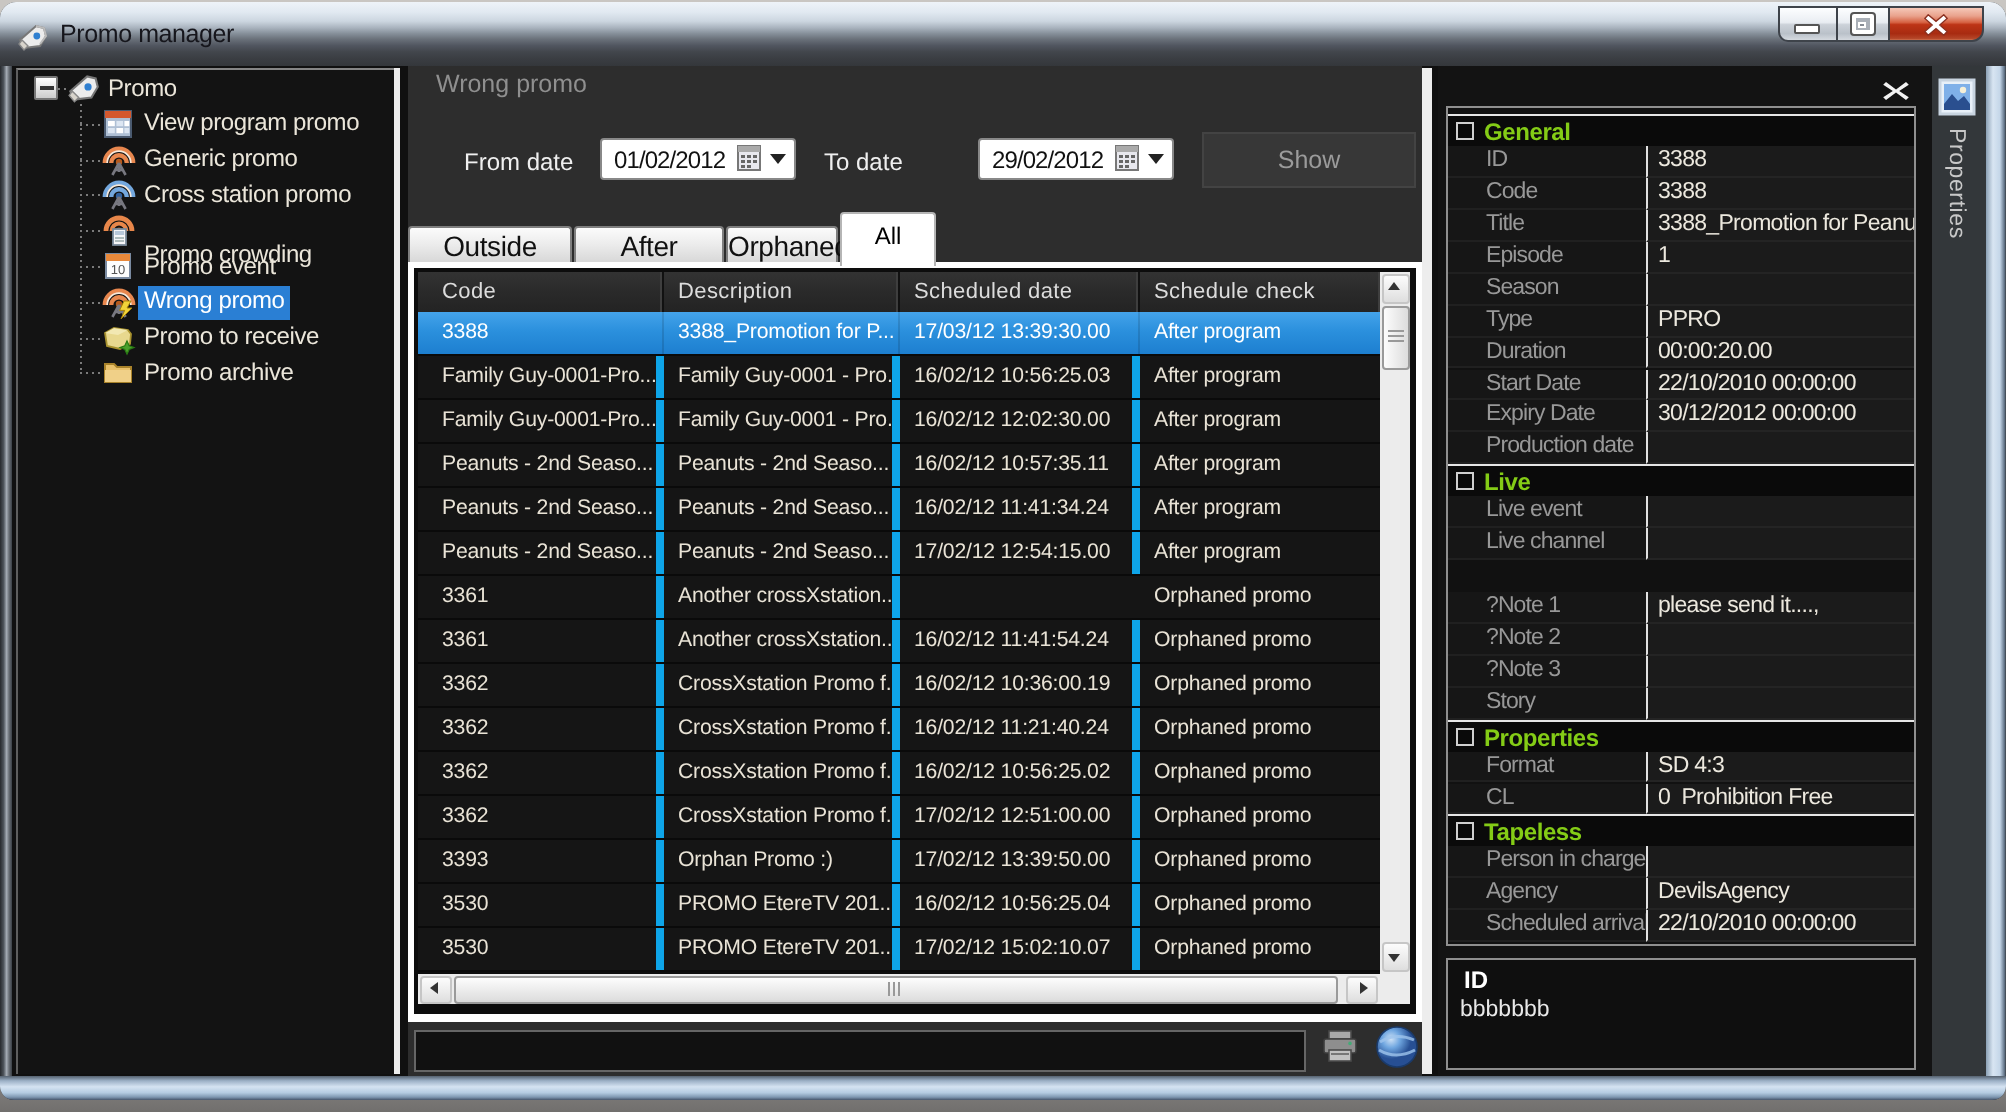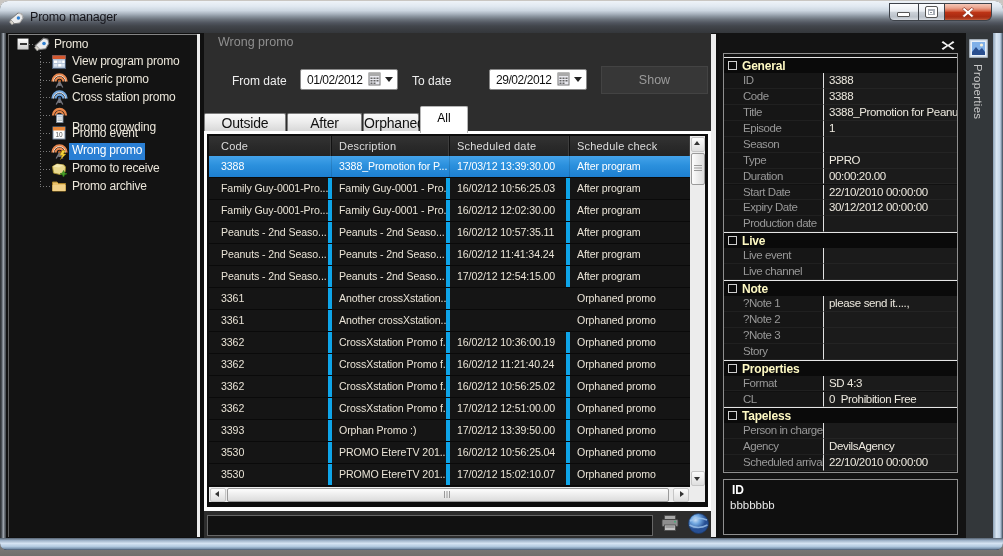--- a/index.html
+++ b/index.html
@@ -71,21 +71,21 @@
 .thumbV{position:absolute;background:linear-gradient(90deg,#fdfdfd,#ececec 50%,#dcdcdc);border:1px solid #9a9a9a;border-radius:2px;}
 .thumbH{position:absolute;background:linear-gradient(180deg,#fdfdfd,#ececec 50%,#dcdcdc);border:1px solid #9a9a9a;border-radius:2px;}
 .arr{position:absolute;width:0;height:0;}
 
 #bottombar{position:absolute;left:204px;top:511px;width:507px;height:27px;background:#2d2d2d;}
 #searchbox{position:absolute;left:206.5px;top:515px;width:446px;height:21px;background:#111;border:1px solid #666;}
 
 #rightarea{position:absolute;left:719px;top:33px;width:247px;height:505px;background:#131313;}
 #pgrid{position:absolute;left:723px;top:53px;width:235px;height:420px;background:#111;border:1px solid #8f8f8f;}
 .ph{position:absolute;left:0;width:233px;height:16px;background:#0a0a0a;border-top:1px solid #e6e6e6;}
-.ph b{position:absolute;left:18px;top:1px;font-size:12px;color:#fef9c3;letter-spacing:-0.2px;}
+.ph b{position:absolute;left:18px;top:1px;font-size:12px;color:#84cc16;letter-spacing:-0.2px;}
 .ph i{position:absolute;left:4px;top:3px;width:9px;height:9px;border:1px solid #cfcfcf;background:#0a0a0a;}
 .pr{position:absolute;left:0;width:233px;height:15.9px;}
 .pl{position:absolute;left:0;top:0;width:99px;height:15.9px;background:#161616;color:#989898;
  font-size:11.5px;line-height:15.9px;padding-left:19px;white-space:nowrap;overflow:hidden;letter-spacing:-0.45px;border-bottom:1px solid #202020;}
 .pv{position:absolute;left:99px;top:0;width:134px;height:15.9px;background:#1b1b1b;color:#ece8de;
  font-size:11.5px;line-height:15.9px;padding-left:5px;white-space:nowrap;overflow:hidden;letter-spacing:-0.35px;
  border-left:1px solid #e2e2e2;border-bottom:1px solid #242424;}
 #idbox{position:absolute;left:723px;top:479px;width:235px;height:56px;background:#0f0f0f;border:1px solid #8f8f8f;}
 
 #pstrip{position:absolute;left:966px;top:33px;width:27px;height:505px;background:#33373a;}
@@ -292,20 +292,21 @@
       <div style="left:361px;width:120px;border-right:none">After program</div>
     </div>
     <div class="trow" style="top:132px">
       <div style="left:0;width:123px;padding-left:12px">3361</div>
       <div style="left:123px;width:118px">Another crossXstation...</div>
       <div style="left:361px;width:120px;border-right:none">Orphaned promo</div>
     </div>
     <div class="trow" style="top:154px">
       <div style="left:0;width:123px;padding-left:12px">3361</div>
       <div style="left:123px;width:118px">Another crossXstation...</div>
+      <div style="left:241px;width:120px">16/02/12 11:41:54.24</div>
       <div style="left:361px;width:120px;border-right:none">Orphaned promo</div>
     </div>
     <div class="trow" style="top:176px">
       <div style="left:0;width:123px;padding-left:12px">3362</div>
       <div style="left:123px;width:118px">CrossXstation Promo f...</div>
       <div style="left:241px;width:120px">16/02/12 10:36:00.19</div>
       <div style="left:361px;width:120px;border-right:none">Orphaned promo</div>
     </div>
     <div class="trow" style="top:198px">
       <div style="left:0;width:123px;padding-left:12px">3362</div>
@@ -433,24 +434,20 @@
       <b>Live</b>
     </div>
 <div class="pr" style="top:194.2px">
       <span class="pl">Live event</span>
       <span class="pv"></span>
     </div>
 <div class="pr" style="top:210.1px">
       <span class="pl">Live channel</span>
       <span class="pv"></span>
     </div>
-<div class="ph" style="top:226.0px">
-      <i></i>
-      <b>Note</b>
-    </div>
 <div class="pr" style="top:242.0px">
       <span class="pl">?Note 1</span>
       <span class="pv">please send it....,</span>
     </div>
 <div class="pr" style="top:257.9px">
       <span class="pl">?Note 2</span>
       <span class="pv"></span>
     </div>
 <div class="pr" style="top:273.8px">
       <span class="pl">?Note 3</span>

